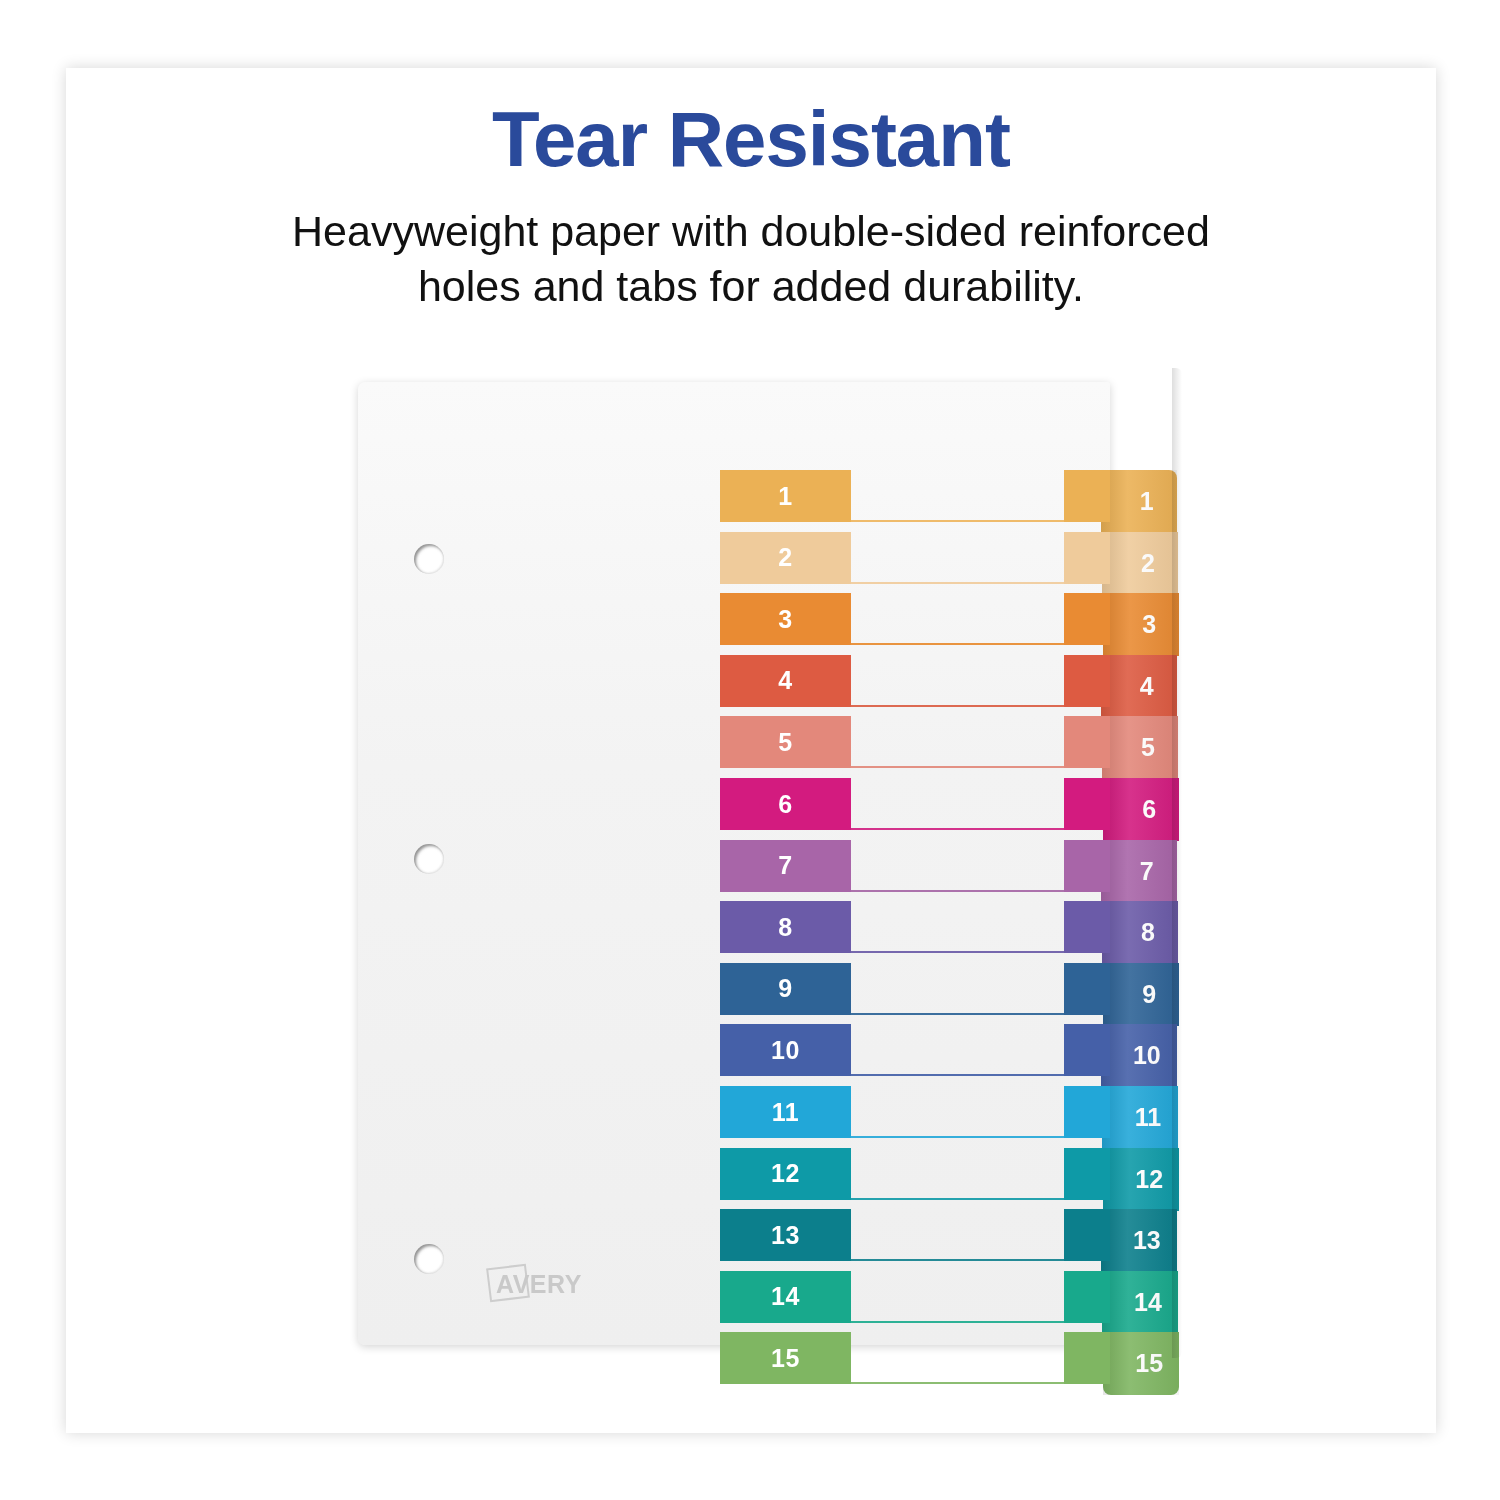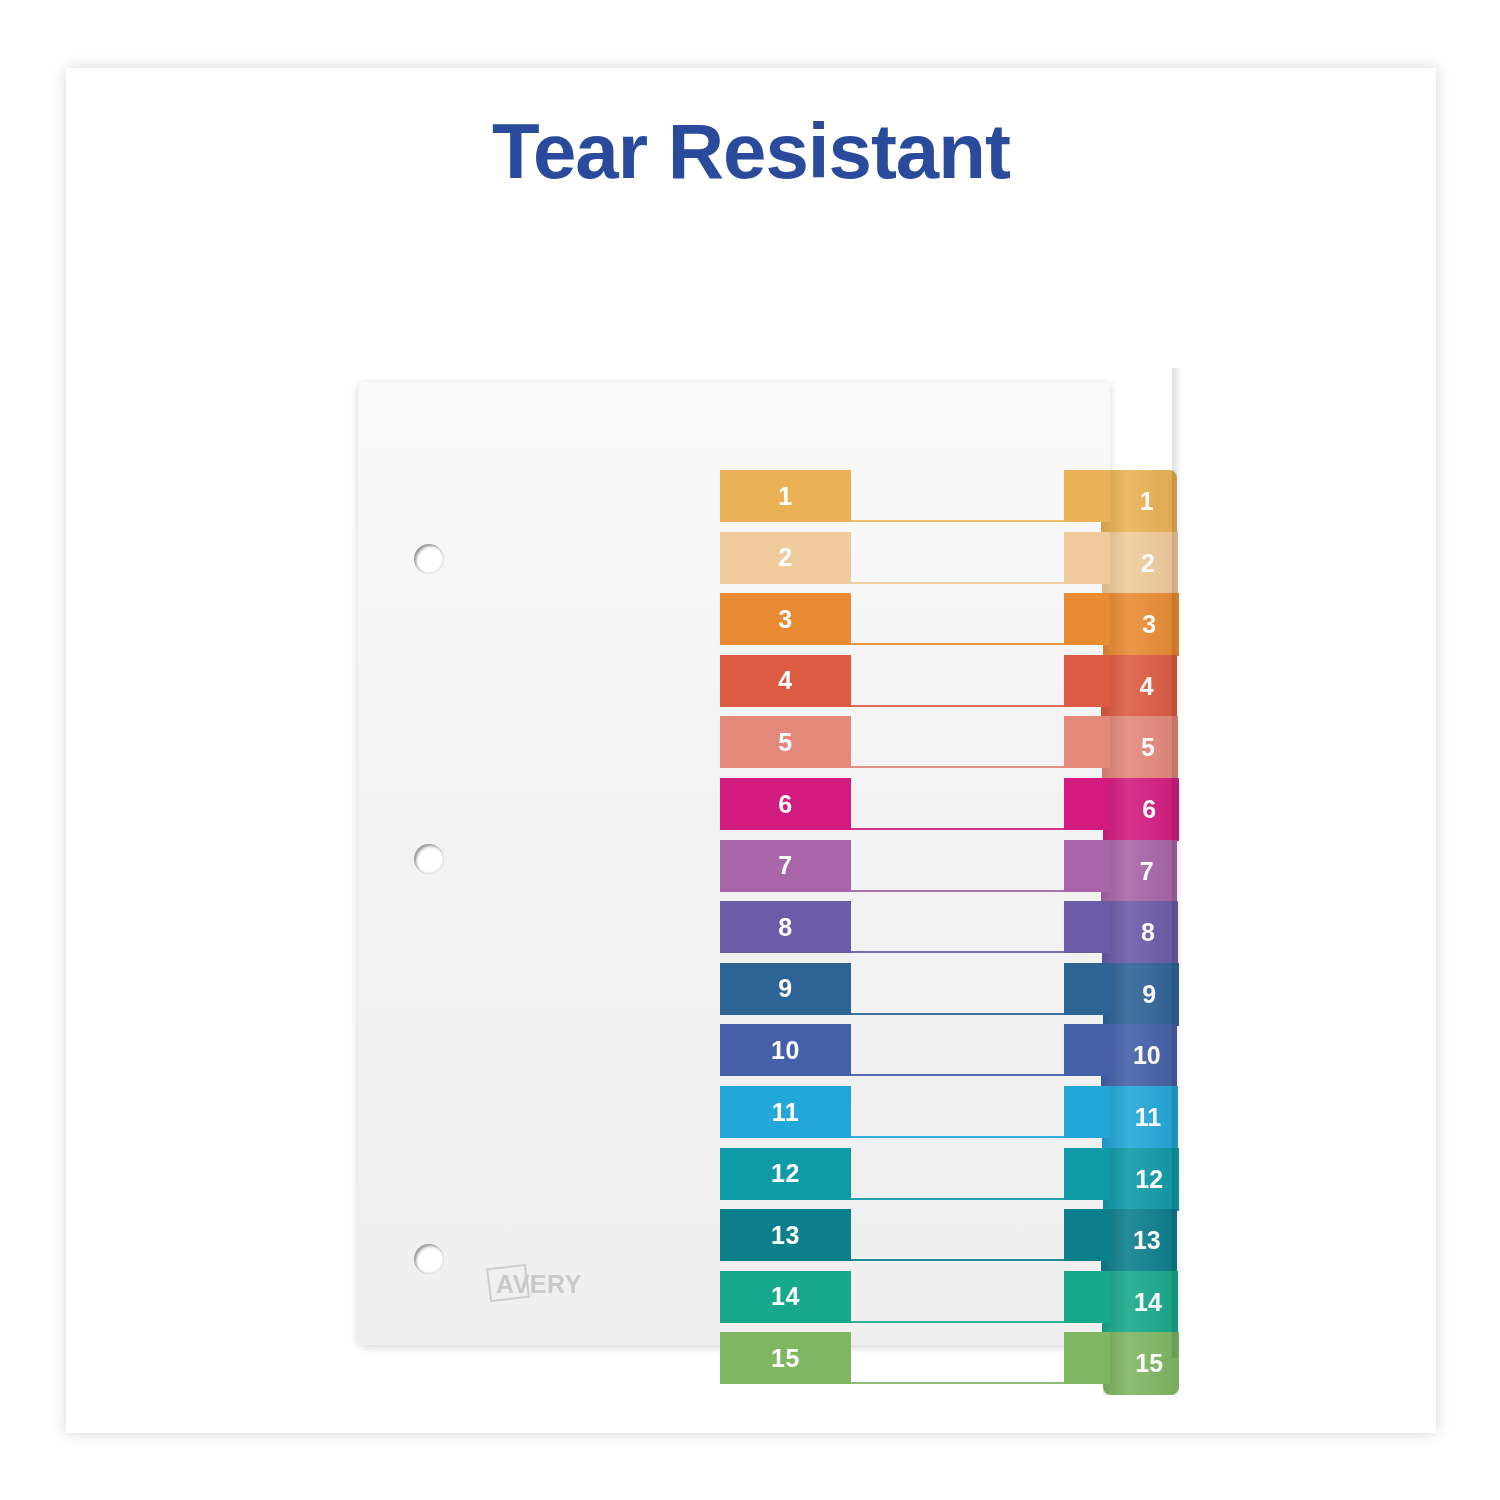--- a/index.html
+++ b/index.html
@@ -35,21 +35,21 @@
     left: 0; top: 32px;
     width: 1370px;
     text-align: center;
   }
   #title {
     font-size: 78px;
     font-weight: bold;
     color: #2A4A9B;
     letter-spacing: -1px;
     line-height: 1.0;
-    margin: 12px;
+    margin: 0;
     font-family: "Liberation Sans", sans-serif;
   }
   #subtitle {
     margin: 26px auto 0 auto;
     width: 1000px;
     font-size: 43px;
     font-weight: normal;
     color: #111111;
     line-height: 1.28;
     font-family: "Liberation Sans", sans-serif;
@@ -185,20 +185,21 @@
   }
 </style>
 </head>
 <body>
 
 <div id="canvas">
   <div id="card">
 
     <div id="header">
       <div id="title">Tear Resistant</div>
+      <div id="subtitle">Heavyweight paper with double-sided reinforced holes and tabs for added durability.</div>
     </div>
 
     <div id="tabstack">
         <div class="tab" style="top: 102px; height: 63px; background: rgb(235, 177, 85); color: rgb(255, 255, 255); left: -1.2px; border-radius: 8px 8px 0px 0px;">1<div class="tab-sheen"></div></div>
         <div class="tab" style="top: 163.6px; height: 63px; background: rgb(239, 203, 155); color: rgb(255, 255, 255); left: 0px; border-radius: 0px;">2<div class="tab-sheen"></div></div>
         <div class="tab" style="top: 225.2px; height: 63px; background: rgb(233, 139, 51); color: rgb(255, 255, 255); left: 1.2px; border-radius: 0px;">3<div class="tab-sheen"></div></div>
         <div class="tab" style="top: 286.8px; height: 63px; background: rgb(221, 91, 66); color: rgb(255, 255, 255); left: -1.2px; border-radius: 0px;">4<div class="tab-sheen"></div></div>
         <div class="tab" style="top: 348.4px; height: 63px; background: rgb(227, 136, 123); color: rgb(255, 255, 255); left: 0px; border-radius: 0px;">5<div class="tab-sheen"></div></div>
         <div class="tab" style="top: 410px; height: 63px; background: rgb(211, 27, 127); color: rgb(255, 255, 255); left: 1.2px; border-radius: 0px;">6<div class="tab-sheen"></div></div>
         <div class="tab" style="top: 471.6px; height: 63px; background: rgb(168, 101, 168); color: rgb(255, 255, 255); left: -1.2px; border-radius: 0px;">7<div class="tab-sheen"></div></div>

